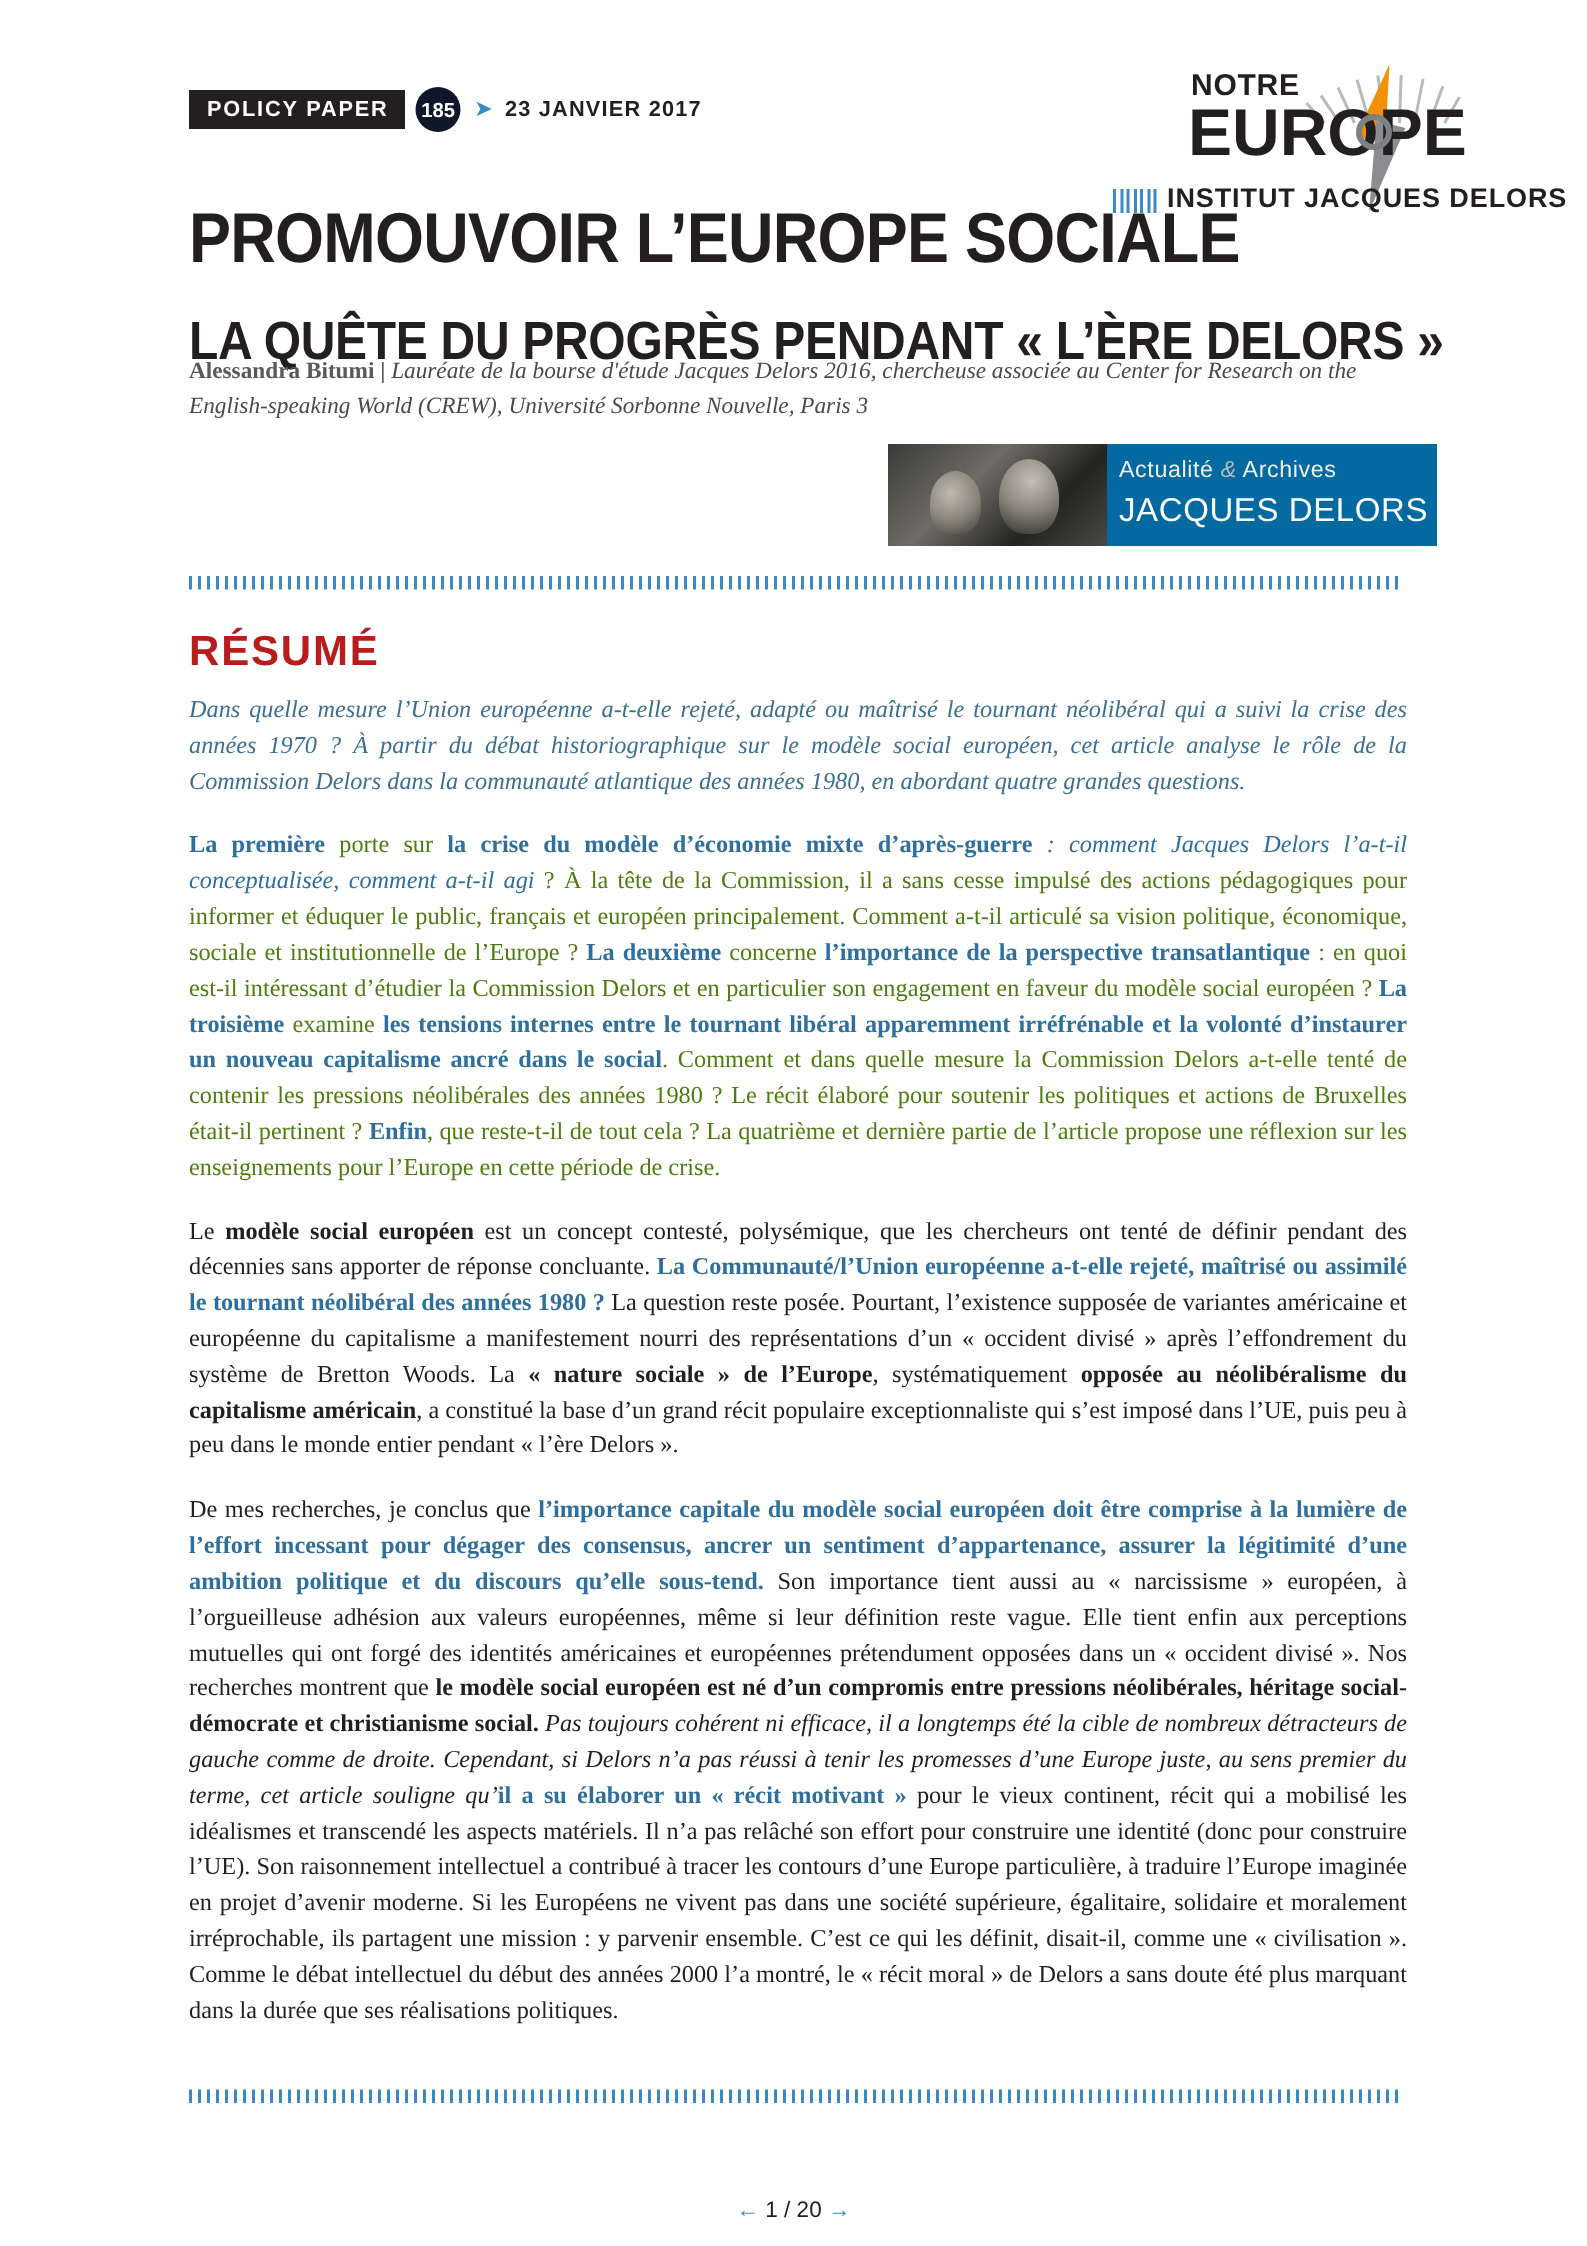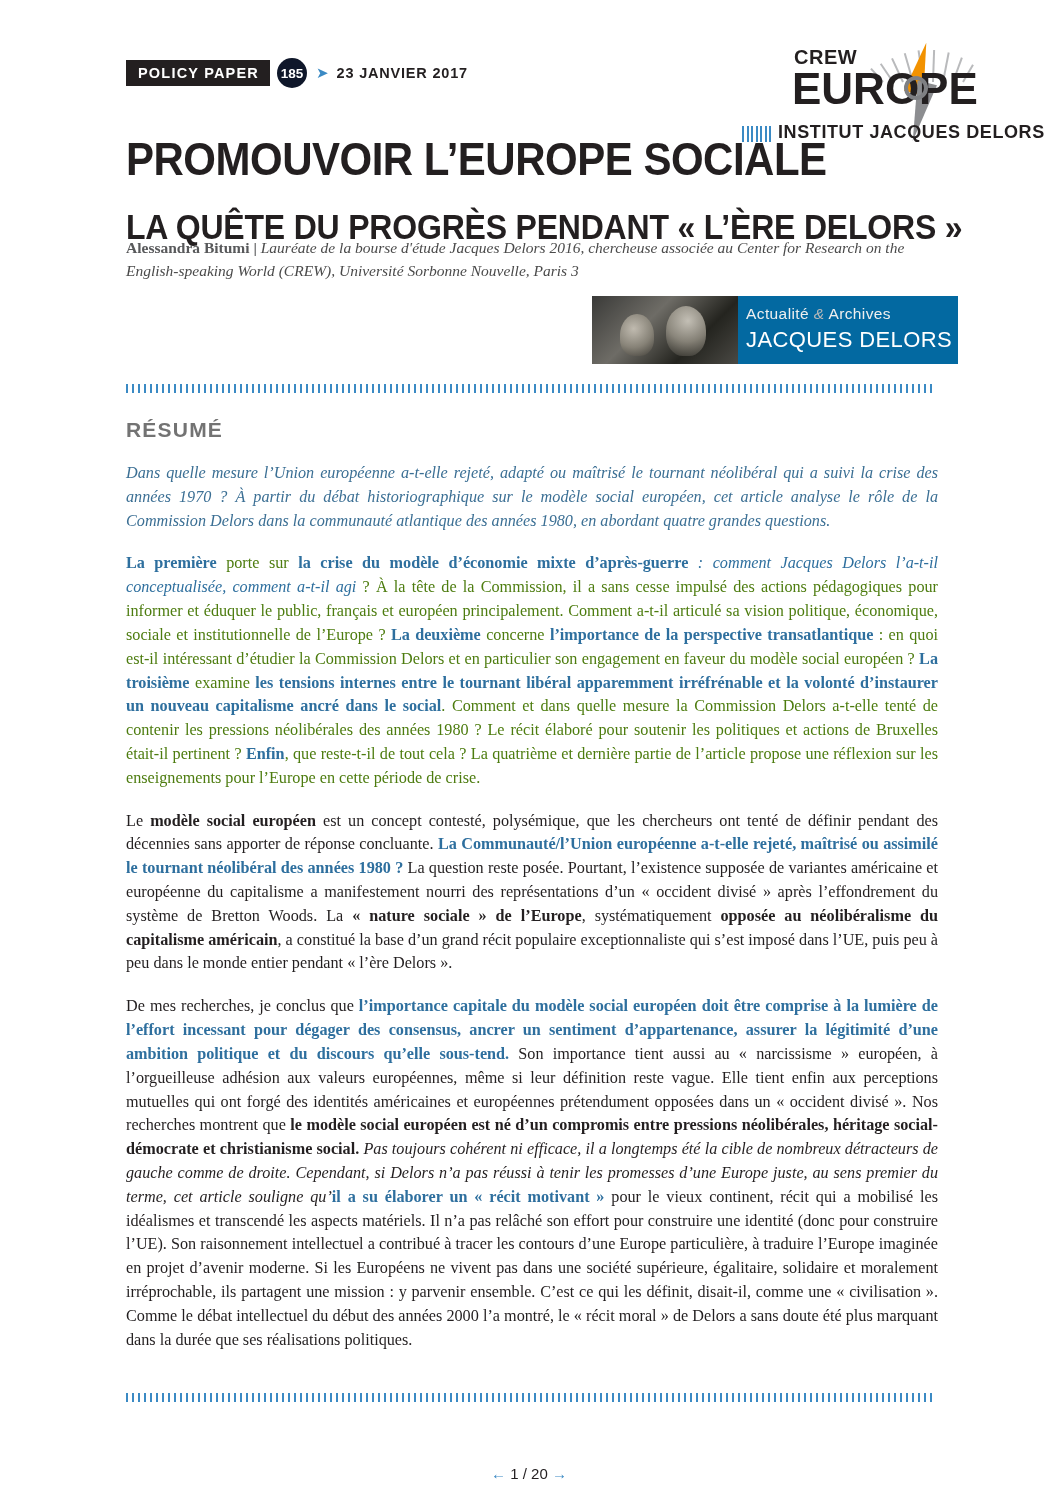--- a/index.html
+++ b/index.html
@@ -287,23 +287,23 @@
   .rule-top { top: 384px; }
   .rule-bottom { top: 1393px; }
 
   
   .section-heading {
     position: absolute;
     left: 126px;
     top: 418px;
     font-family: "Liberation Sans", sans-serif;
     font-weight: bold;
-    font-size: 21px;
+    font-size: 28px;
     letter-spacing: 1.2px;
-    color: #737373;
+    color: #b91c1c;
   }
 
   
   .body-col {
     position: absolute;
     left: 126px;
     top: 462px;
     width: 812px;
     font-family: "Liberation Serif", serif;
     font-size: 16.2px;
@@ -356,21 +356,21 @@
       <span style="left:26px; height:26px; transform:rotate(-25deg);"></span>
       <span style="left:36px; height:30px; transform:rotate(-16deg);"></span>
       <span style="left:46px; height:32px; transform:rotate(-8deg);"></span>
       <span style="left:56px; height:32px; transform:rotate(2deg);"></span>
       <span style="left:66px; height:30px; transform:rotate(11deg);"></span>
       <span style="left:76px; height:26px; transform:rotate(20deg);"></span>
       <span style="left:86px; height:20px; transform:rotate(30deg);"></span>
     </div>
     <div class="pin-orange"></div>
     <div class="pin-grey"></div>
-    <div class="logo-notre">CREW</div>
+    <div class="logo-notre">NOTRE</div>
     <div class="logo-europe">EUROPE</div>
     <div class="logo-ring"></div>
     <div class="logo-bars">
       <i></i>
         <i></i>
         <i></i>
         <i></i>
         <i></i>
         <i></i>
         <i></i>

